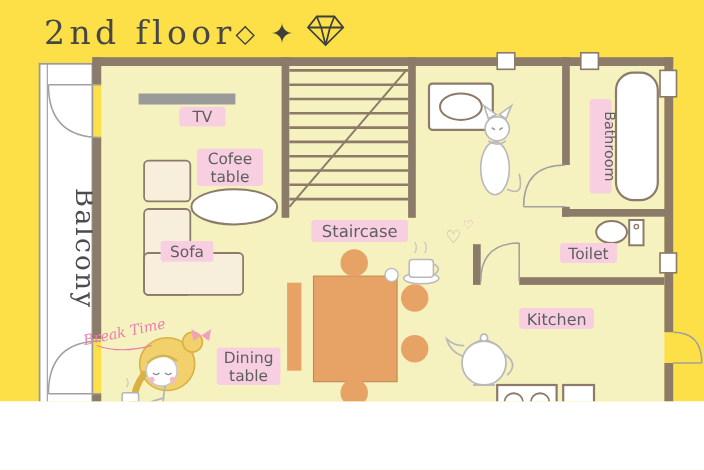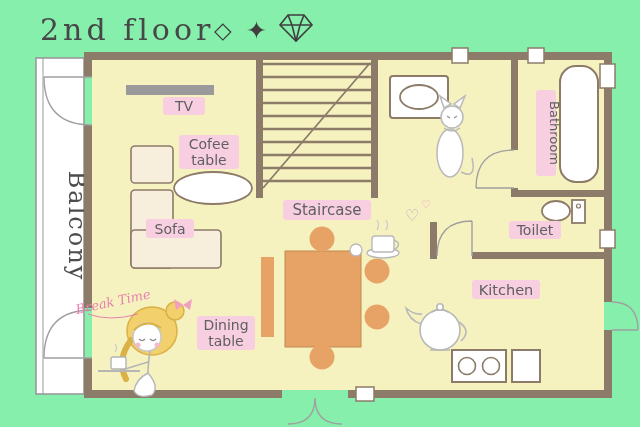--- a/index.html
+++ b/index.html
@@ -1,16 +1,16 @@
 <!DOCTYPE html>
 <html><head>
 <meta charset="utf-8">
 <style>
   html,body{margin:0;padding:0;background:#ffffff;}
-  .stage{position:relative;width:640px;height:427px;background:#86efac;overflow:hidden;}
+  .stage{position:relative;width:640px;height:365px;background:#fde047;overflow:hidden;}
   svg{display:block;}
   .title-txt{font-family:"DejaVu Serif",serif;fill:#474747;letter-spacing:4px;}
   .deco-txt{font-family:"DejaVu Sans",sans-serif;fill:#3f3f3f;}
   .room-big{font-family:"DejaVu Serif",serif;fill:#4c4c4c;letter-spacing:2px;}
   .lbl{font-family:"DejaVu Sans",sans-serif;fill:#5f5f5f;}
   .script-txt{font-family:"DejaVu Serif",serif;font-style:italic;fill:#e87fae;}
   .heart-txt{font-family:"DejaVu Sans",sans-serif;}
 </style>
 </head>
 <body>

